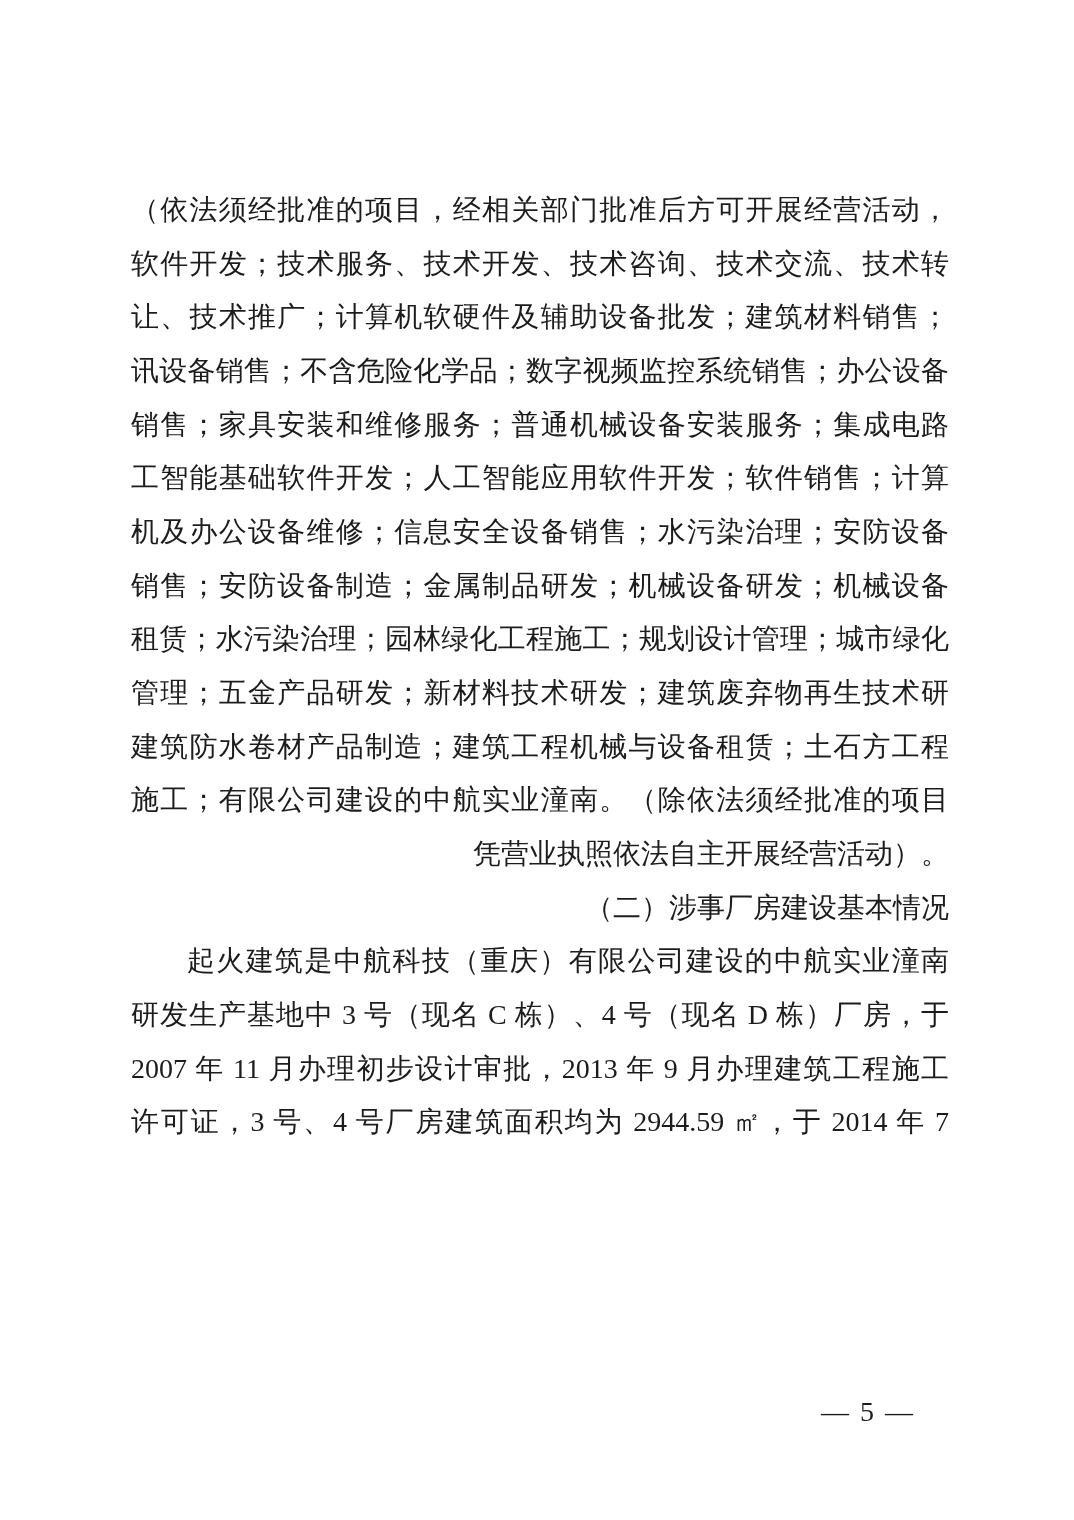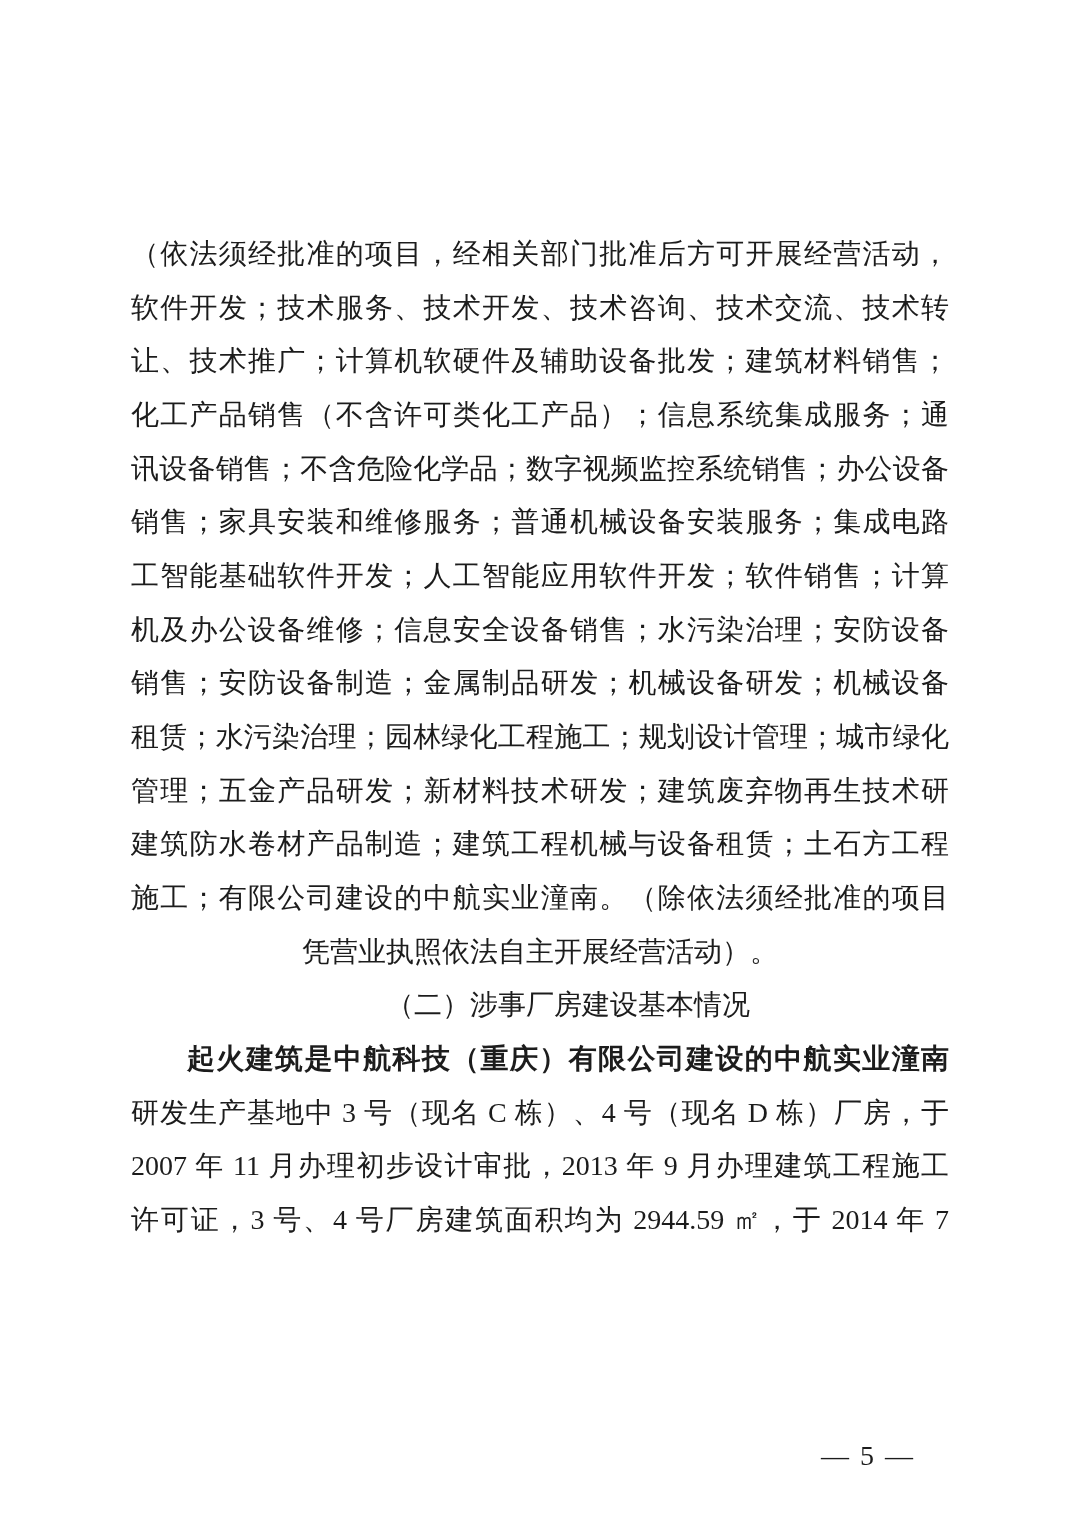--- a/index.html
+++ b/index.html
@@ -9,45 +9,43 @@
     background: #ffffff;
     position: relative;
     font-family: "Liberation Serif", "DejaVu Serif", serif;
     color: #1c1c1c;
     overflow: hidden;
   }
   .page {
     position: absolute;
     inset: 0;
     background: #ffffff;
-    margin-top: 44px;
   }
   .text-block {
     position: absolute;
     left: 131px;
     top: 183px;
     width: 818px;
   }
   .line {
     margin: 0;
     padding: 0;
     height: 53.68px;
     line-height: 53.68px;
     font-size: 28px;
     white-space: normal;
     overflow: hidden;
-    text-align: center;
+    text-align: right;
   }
   .just {
     text-align: justify;
     text-align-last: justify;
   }
   .indent {
     text-indent: 56px;
-    font-weight: bold;
   }
   .heading {
     font-weight: normal;
     text-indent: 56px;
   }
   .footer {
     position: absolute;
     top: 1394px;
     right: 159px;
     font-size: 28px;
@@ -58,21 +56,20 @@
 </style>
 </head>
 <body>
 
 <div class="page">
 
   <main class="text-block">
     <p class="line just">（依法须经批准的项目，经相关部门批准后方可开展经营活动，</p>
     <p class="line just">软件开发；技术服务、技术开发、技术咨询、技术交流、技术转</p>
     <p class="line just">让、技术推广；计算机软硬件及辅助设备批发；建筑材料销售；</p>
-    <p class="line just">化工产品销售（不含许可类化工产品）；信息系统集成服务；通</p>
     <p class="line just">讯设备销售；不含危险化学品；数字视频监控系统销售；办公设备</p>
     <p class="line just">销售；家具安装和维修服务；普通机械设备安装服务；集成电路</p>
     <p class="line just">工智能基础软件开发；人工智能应用软件开发；软件销售；计算</p>
     <p class="line just">机及办公设备维修；信息安全设备销售；水污染治理；安防设备</p>
     <p class="line just">销售；安防设备制造；金属制品研发；机械设备研发；机械设备</p>
     <p class="line just">租赁；水污染治理；园林绿化工程施工；规划设计管理；城市绿化</p>
     <p class="line just">管理；五金产品研发；新材料技术研发；建筑废弃物再生技术研</p>
     <p class="line just">建筑防水卷材产品制造；建筑工程机械与设备租赁；土石方工程</p>
     <p class="line just">施工；有限公司建设的中航实业潼南。（除依法须经批准的项目外，</p>
     <p class="line">凭营业执照依法自主开展经营活动）。</p>

